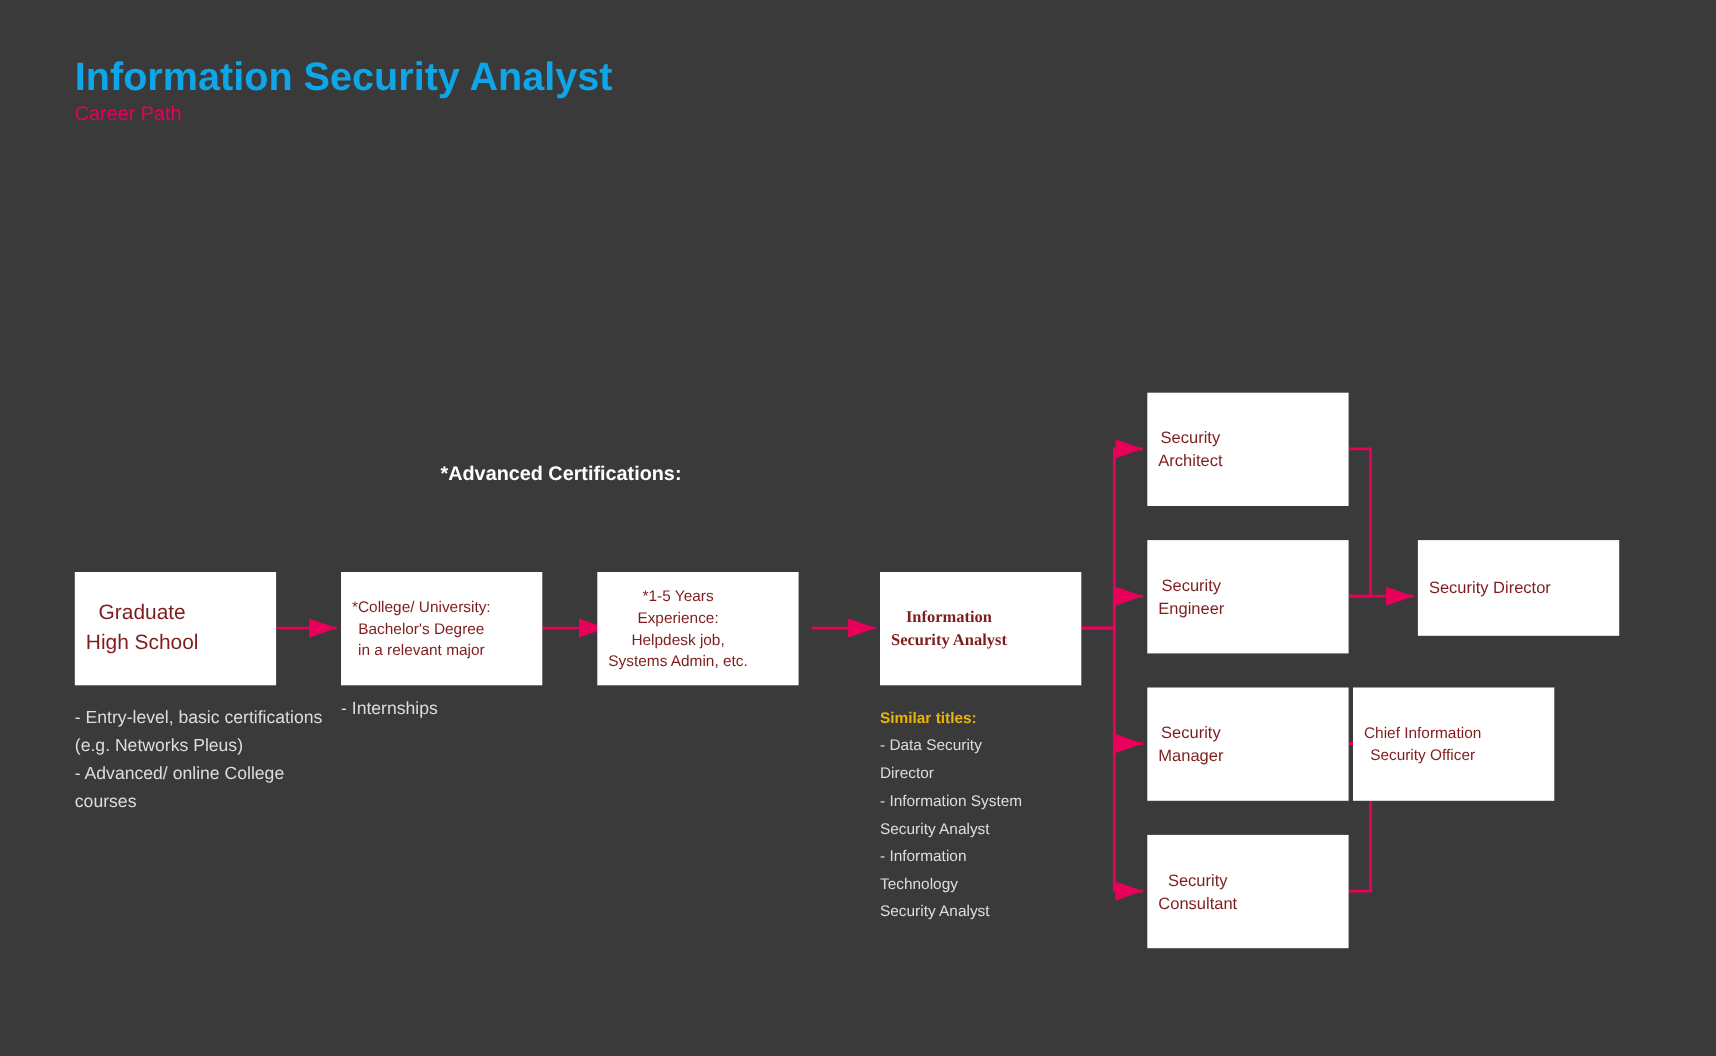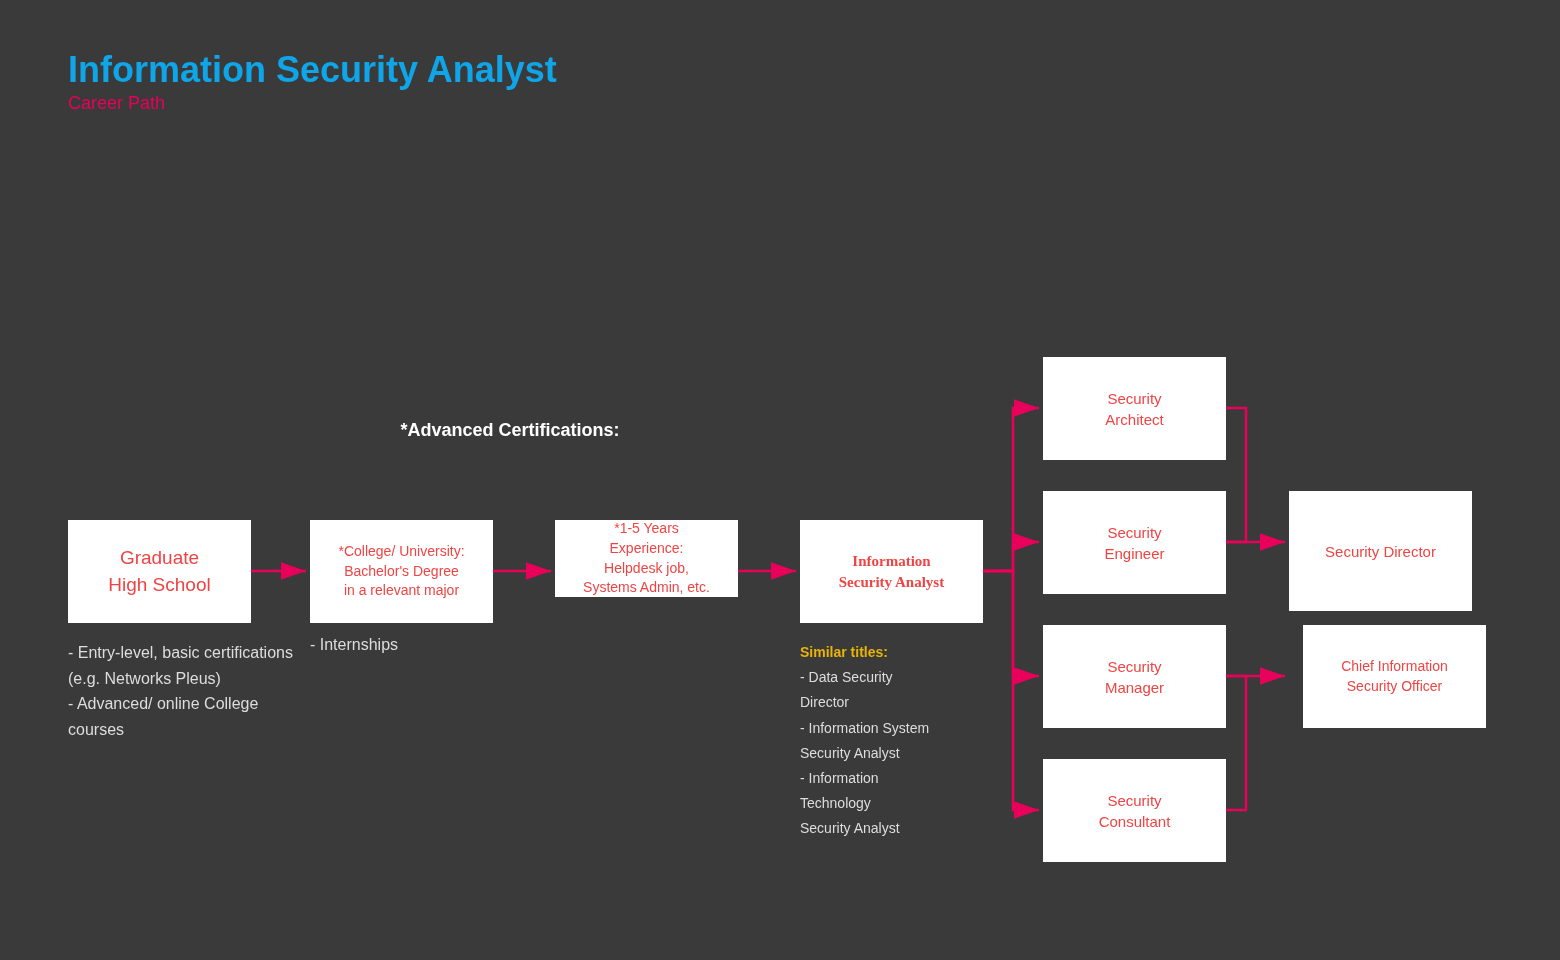--- a/index.html
+++ b/index.html
@@ -40,24 +40,23 @@
       width: 1560px;
       height: 780px;
     }
 
     
     .box {
       position: absolute;
       background: #ffffff;
       display: flex;
       align-items: center;
-      justify-content: center;
       text-align: center;
       font-size: 15px;
-      color: #ef4444;
+      color: #7f1d1d;
       line-height: 1.4;
       padding: 10px;
     }
 
     .box.bold-text {
       font-weight: bold;
     }
 
     
     .arrows-svg {
@@ -143,21 +142,21 @@
   </svg>
 
   <div class="box" style="left: 68px; top: 370px; width: 183px; height: 103px; font-size: 19px;">
     <span>Graduate<br>High School</span>
   </div>
 
   <div class="box" style="left: 310px; top: 370px; width: 183px; height: 103px; font-size: 14px;">
     <span>*College/ University:<br>Bachelor's Degree<br>in a relevant major</span>
   </div>
 
-  <div class="box" style="left: 555px; top: 370px; width: 183px; height: 77px; font-size: 14px;">
+  <div class="box" style="left: 543px; top: 370px; width: 183px; height: 103px; font-size: 14px;">
     <span>*1-5 Years<br>Experience:<br>Helpdesk job,<br>Systems Admin, etc.</span>
   </div>
 
   <div class="box bold-text" style="left: 800px; top: 370px; width: 183px; height: 103px; font-size: 15px; font-family: Liberation Serif, serif;">
     <span>Information<br>Security Analyst</span>
   </div>
 
   <div class="box" style="left: 1043px; top: 207px; width: 183px; height: 103px; font-size: 15px;">
     <span>Security<br>Architect</span>
   </div>
@@ -167,25 +166,25 @@
   </div>
 
   <div class="box" style="left: 1043px; top: 475px; width: 183px; height: 103px; font-size: 15px;">
     <span>Security<br>Manager</span>
   </div>
 
   <div class="box" style="left: 1043px; top: 609px; width: 183px; height: 103px; font-size: 15px;">
     <span>Security<br>Consultant</span>
   </div>
 
-  <div class="box" style="left: 1289px; top: 341px; width: 183px; height: 120px; font-size: 15px;">
+  <div class="box" style="left: 1289px; top: 341px; width: 183px; height: 87px; font-size: 15px;">
     <span>Security Director</span>
   </div>
 
-  <div class="box" style="left: 1303px; top: 475px; width: 183px; height: 103px; font-size: 14px;">
+  <div class="box" style="left: 1230px; top: 475px; width: 183px; height: 103px; font-size: 14px;">
     <span>Chief Information<br>Security Officer</span>
   </div>
 
   <div class="label-text" style="left: 68px; top: 490px; width: 240px;">
     <span>- Entry-level, basic certifications (e.g. Networks Pleus)<br>- Advanced/ online College courses</span>
   </div>
 
   <div class="label-text" style="left: 310px; top: 482px; width: 183px;">
     <span>- Internships</span>
   </div>

